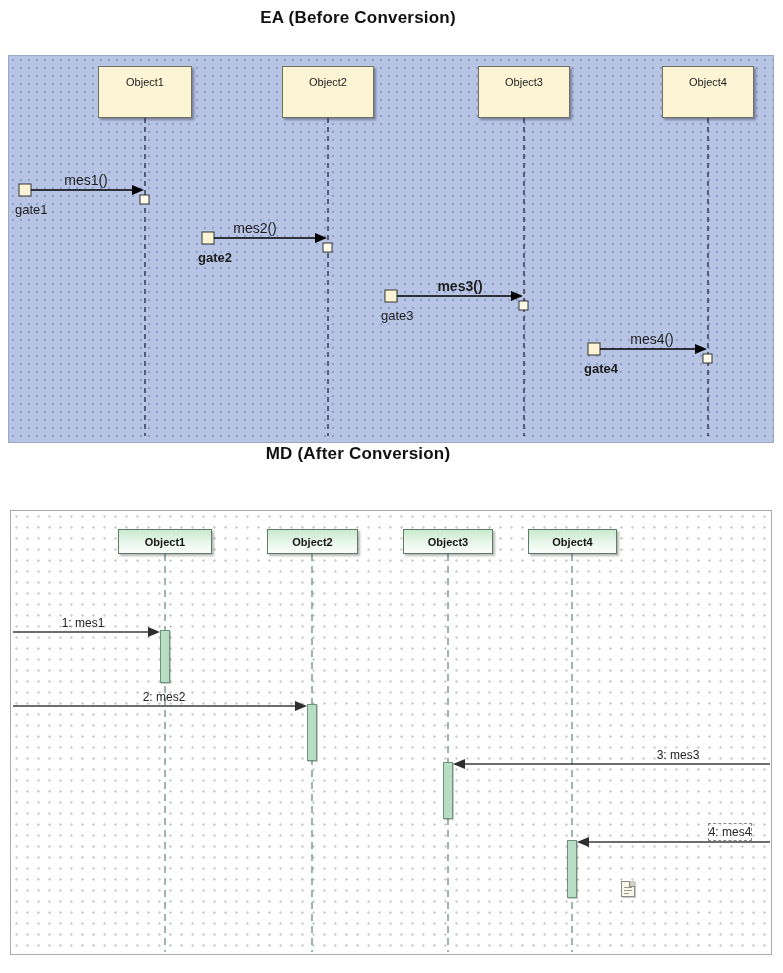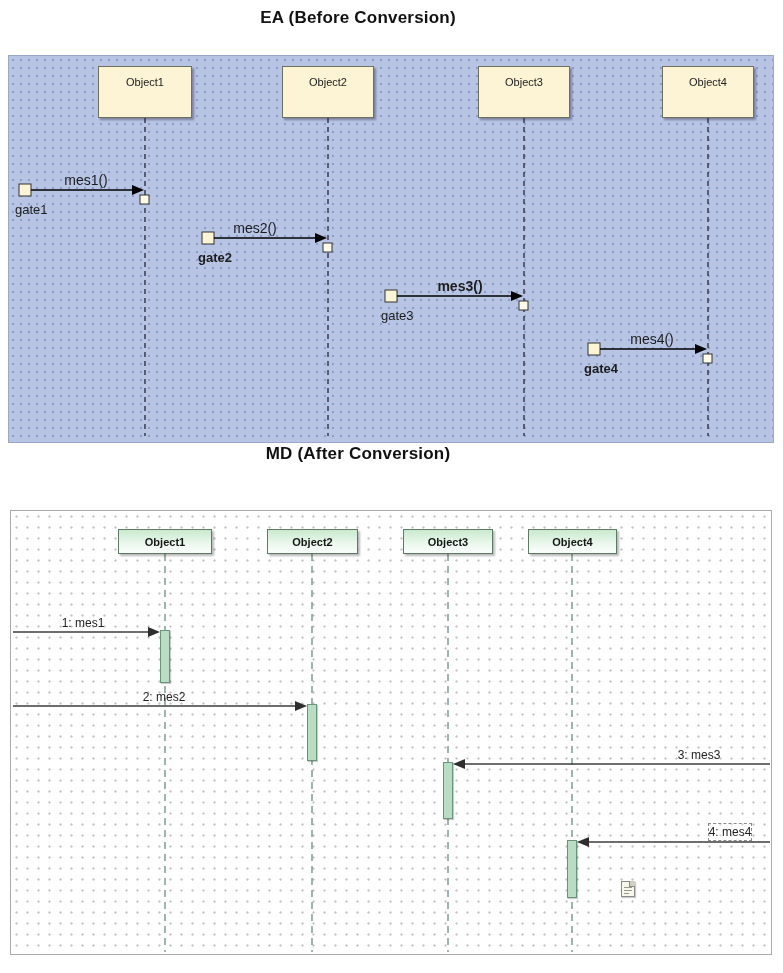--- a/index.html
+++ b/index.html
@@ -74,21 +74,21 @@
     box-shadow:1px 1px 1px rgba(0,0,0,.2);
   }
   #md-act-0{left:149px;top:119px;height:53px;}
   #md-act-1{left:296px;top:193px;height:57px;}
   #md-act-2{left:432px;top:251px;height:57px;}
   #md-act-3{left:556px;top:329px;height:58px;}
 
   .md-msg{position:absolute;font-size:12px;color:#222;text-align:center;white-space:nowrap;}
   #md-msg-0{left:27px;top:105px;width:90px;}
   #md-msg-1{left:108px;top:179px;width:90px;}
-  #md-msg-2{left:643px;top:237px;width:90px;}
+  #md-msg-2{left:622px;top:237px;width:90px;}
   #md-msg-3{left:674px;top:314px;width:90px;}
   #md-msg-3 .sel{border:1px dashed #8a8a8a;padding:1px 0;background:rgba(255,255,255,.4);}
 
   .note-icon{
     position:absolute;left:610px;top:370px;width:14px;height:16px;
     background:#f7f7ec;border:1px solid #8a8a8a;box-sizing:border-box;
     box-shadow:1px 1px 1px rgba(0,0,0,.2);
   }
   .note-icon .fold{
     position:absolute;right:-1px;top:-1px;width:5px;height:5px;

